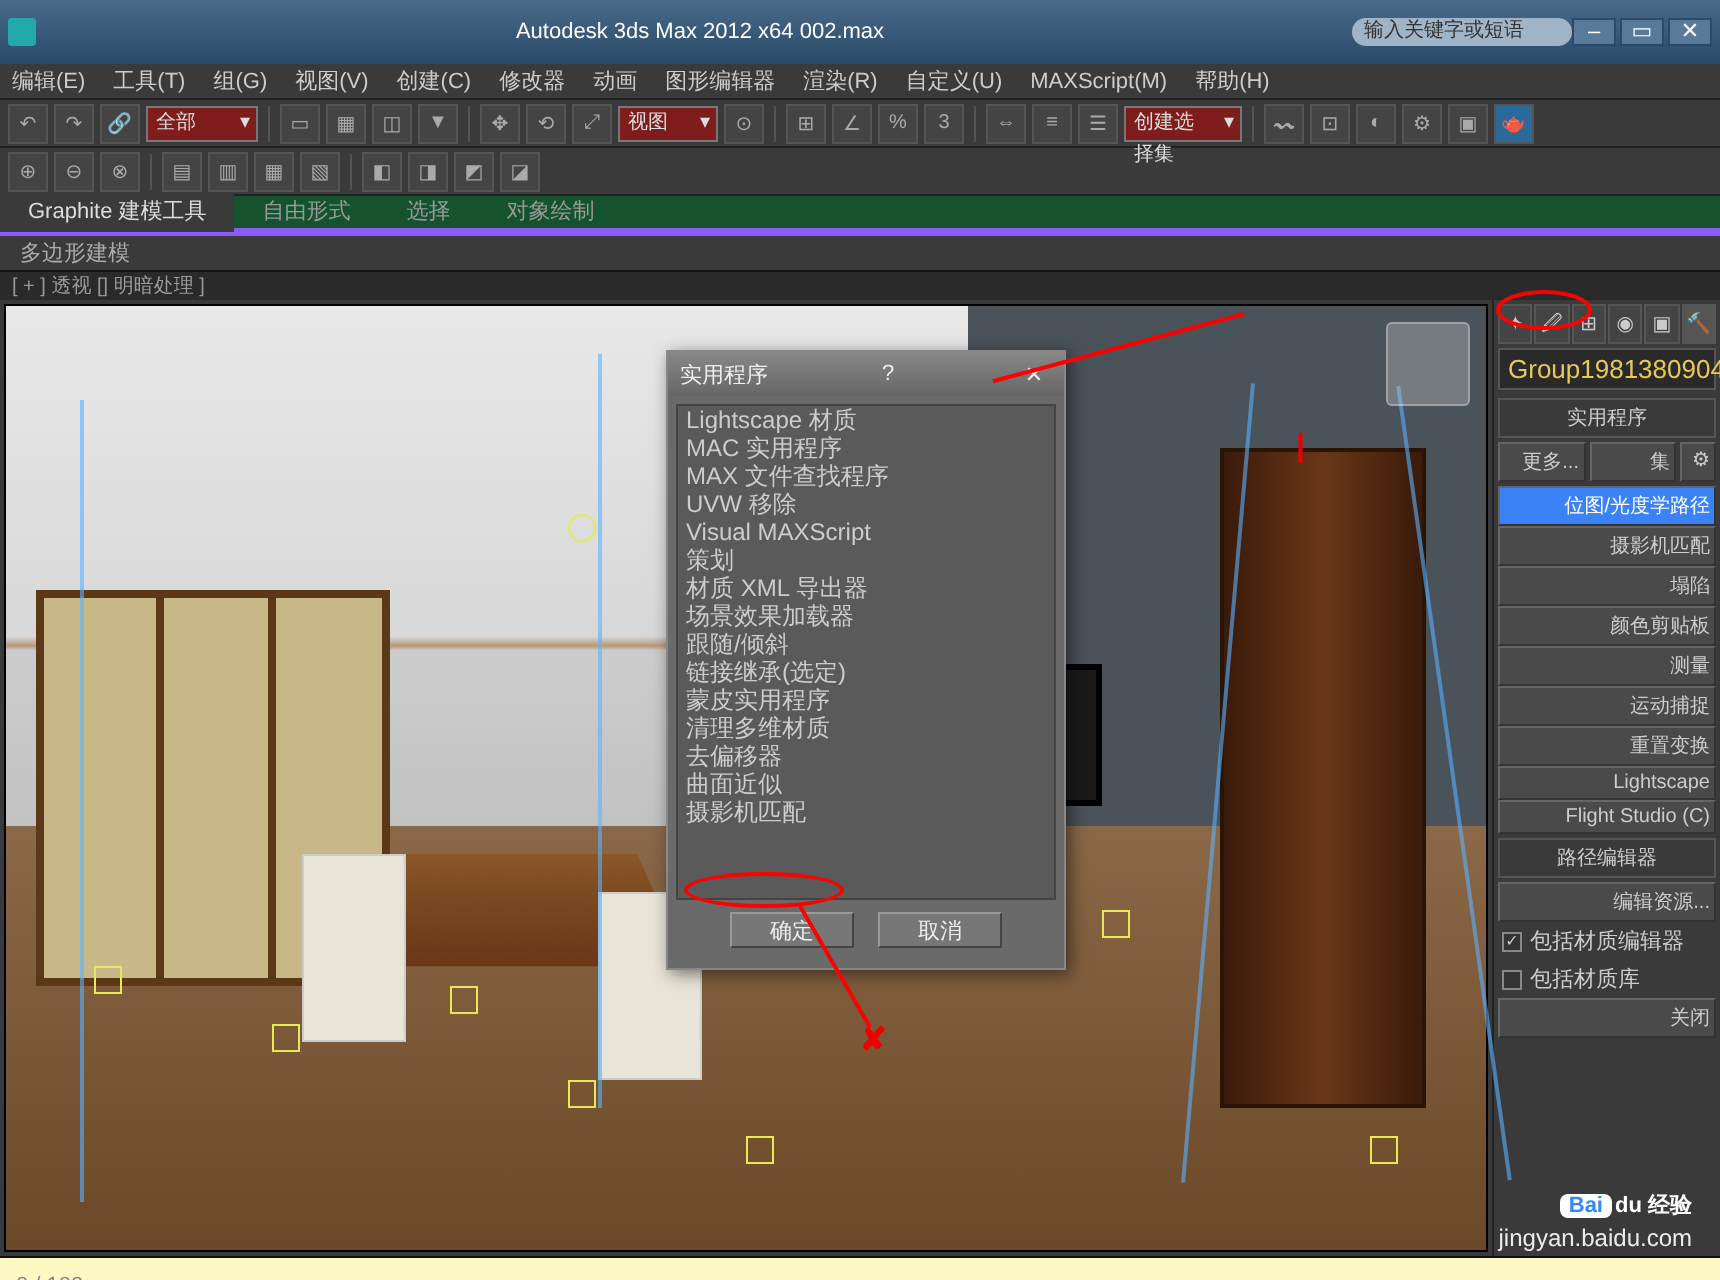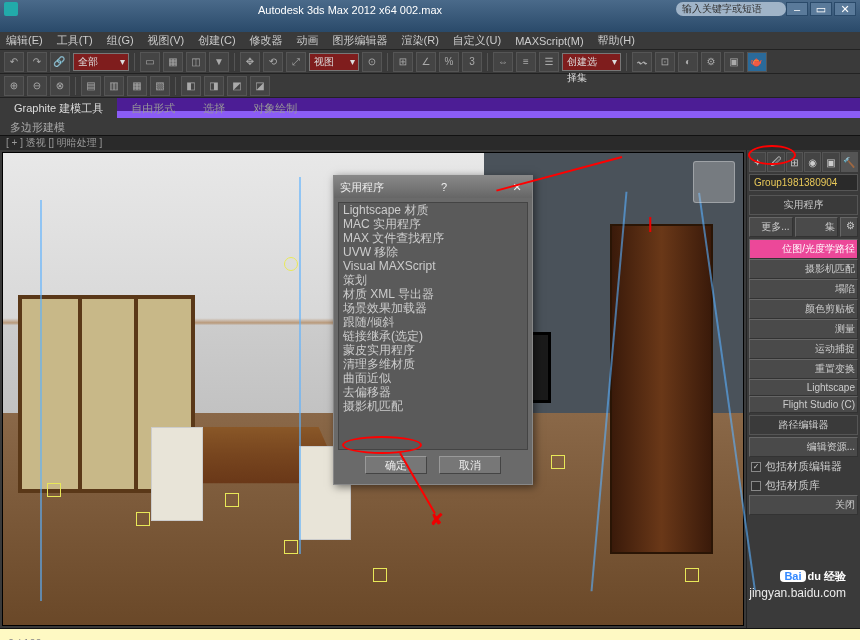--- a/index.html
+++ b/index.html
@@ -1,28 +1,28 @@
 <!DOCTYPE html>
 <html><head>
 <meta charset="utf-8">
 <style>
 *{margin:0;padding:0;box-sizing:border-box;font-family:"Microsoft YaHei",SimSun,Arial,sans-serif;font-size:11px;user-select:none}
 body{background:#3a3a3a;width:860px;height:640px;overflow:hidden;position:relative;color:#ccc}
-.titlebar{height:20px;background:linear-gradient(#4a6a8a,#2a4a6a);display:flex;align-items:flex-end;padding:16px 4px;color:#fff}
+.titlebar{height:20px;background:linear-gradient(#4a6a8a,#2a4a6a);display:flex;align-items:center;padding:16px 4px;color:#fff}
 .titlebar .spacer{flex:1;text-align:center}
 .titlebar .searchbox{background:#a0b4c8;width:110px;height:14px;border-radius:8px;padding:0 6px;color:#333;font-size:10px;line-height:14px}
 .titlebar .winbtns{display:flex;gap:2px}
 .titlebar .winbtns span{width:22px;height:14px;background:#5a7a9a;border:1px solid #2a4a6a;text-align:center;line-height:12px}
 .menubar{height:18px;background:#3a3a3a;display:flex;align-items:center;padding:0 6px;gap:14px;border-bottom:1px solid #222}
 .menubar span{color:#ccc;font-size:11px}
 .toolbar1,.toolbar2{height:24px;background:#3a3a3a;display:flex;align-items:center;padding:0 4px;gap:3px;border-bottom:1px solid #222}
 .toolbtn{width:20px;height:20px;background:#444;border:1px solid #555;display:flex;align-items:center;justify-content:center;color:#aaa;font-size:10px}
 .toolbtn.wide{width:auto;padding:0 6px}
 .toolsep{width:1px;height:18px;background:#555;margin:0 2px}
-.ribbon{height:20px;background:#4c1d95;display:flex;align-items:flex-start;border-bottom:7px solid #8b5cf6}
+.ribbon{height:20px;background:#14532d;display:flex;align-items:center;border-bottom:4px solid #8b5cf6}
 .ribbon .tab{padding:0 14px;height:20px;line-height:20px;color:#999;font-size:11px}
 .ribbon .tab.active{background:#3a3a3a;color:#ddd}
 .subrib{height:18px;background:#3a3a3a;padding:0 10px;line-height:18px;color:#aaa;border-bottom:1px solid #111}
 .vplabel{height:14px;padding:0 6px;color:#999;font-size:10px;background:#2a2a2a}
 .mainrow{display:flex;height:478px}
 .viewport{flex:1;background:#292929;position:relative;border:1px solid #000;margin:2px}
 .render{position:absolute;inset:0;background:linear-gradient(180deg,#e8e8e8 0%,#d8d8d8 35%,#b89878 36%,#ccc 36.5%,#aaa 100%)}
 .floor{position:absolute;left:0;right:0;top:55%;bottom:0;background:linear-gradient(180deg,#8a6848 0%,#6a4828 100%)}
 .wall-r{position:absolute;right:0;top:0;width:35%;height:100%;background:#4a525a}
 .door{position:absolute;right:4%;top:15%;width:14%;height:70%;background:linear-gradient(90deg,#3a1a0a,#6a3818,#3a1a0a);border:2px solid #2a1505}
@@ -42,34 +42,34 @@
 .dlg-title .x{margin-left:auto;width:18px;text-align:center}
 .dlg-body{padding:4px;background:#6a6a6a}
 .listbox{background:#5a5a5a;border:1px solid #444;height:248px;overflow:hidden}
 .listbox div{padding:1px 4px;color:#ccc;font-size:12px;line-height:12px;white-space:nowrap}
 .dlg-btns{display:flex;justify-content:center;gap:12px;padding:6px}
 .dlg-btns button{width:62px;height:18px;background:#777;border:1px solid #999;border-right-color:#444;border-bottom-color:#444;color:#eee;font-size:11px}
 .cmdpanel{width:114px;background:#3a3a3a;border-left:1px solid #222;padding:2px}
 .cp-tabs{display:flex;height:20px;gap:1px;margin-bottom:2px}
 .cp-tabs span{flex:1;background:#444;border:1px solid #555;display:flex;align-items:center;justify-content:center;font-size:10px}
 .cp-tabs span.active{background:#555}
-.cp-name{background:#2a2a2a;border:1px solid #555;padding:2px 4px;color:#e8c858;font-size:10px;margin-bottom:4px}
+.cp-name{background:#2a2a2a;border:1px solid #555;padding:2px 4px;color:#e8c858;font-size:13px;margin-bottom:4px}
 .cp-rollhead{background:#3a3a3a;border:1px solid #555;padding:2px 4px;text-align:center;color:#ccc;font-size:10px;margin:2px 0}
 .cp-row{display:flex;gap:2px;margin:2px 0}
 .cp-btn{flex:1;background:#4a4a4a;border:1px solid #666;border-right-color:#333;border-bottom-color:#333;padding:2px 2px;text-align:right;color:#ccc;font-size:10px}
-.cp-btn.blue{background:#ec4899;color:#fff}
+.cp-btn.blue{background:#3b82f6;color:#fff}
 .cp-btn.full{width:100%}
 .cp-check{display:flex;align-items:center;gap:4px;padding:2px;color:#ccc;font-size:10px}
 .cp-check .box{width:10px;height:10px;border:1px solid #888;background:#333;text-align:center;line-height:8px;font-size:8px}
 .timeline{height:28px;background:#fef9c3;border-top:1px solid #111;display:flex;align-items:center;padding:12px 8px;color:#888;font-size:9px}
 .statusbar{height:22px;background:#3a3a3a;border-top:1px solid #555;display:flex;align-items:center;padding:0 6px;gap:6px;font-size:10px;color:#aaa}
 .statusbar .fld{background:#2a2a2a;border:1px solid #555;padding:1px 4px;min-width:50px}
 .annot{position:absolute;border:2px solid #f00;border-radius:50%;pointer-events:none}
 .annot-line{position:absolute;background:#f00;height:2px;transform-origin:left center;pointer-events:none}
-.watermark{position:absolute;right:14px;bottom:40px;color:#fff;text-align:right;font-family:Arial}
+.watermark{position:absolute;right:14px;bottom:14px;color:#fff;text-align:right;font-family:Arial}
 .watermark .big{font-size:22px;font-weight:bold}
 .watermark .bai{background:#fff;color:#3388ff;padding:0 4px;border-radius:4px;margin-right:2px}
 .watermark .small{font-size:12px;opacity:0.9}
 .vcube{position:absolute;right:8px;top:8px;width:42px;height:42px;background:rgba(200,200,200,0.35);border:1px solid rgba(255,255,255,0.3);border-radius:3px}
 .dropdown{background:#7f1d1d;border:1px solid #777;height:18px;padding:0 14px 0 4px;color:#ddd;font-size:10px;line-height:16px;position:relative}
 .dropdown::after{content:"▾";position:absolute;right:3px;top:0}
 .redmark{position:absolute;color:#e00;font-size:16px;font-weight:bold;pointer-events:none}
 </style>
 </head>
 <body>
@@ -261,22 +261,22 @@
         <div>MAX 文件查找程序</div>
         <div>UVW 移除</div>
         <div>Visual MAXScript</div>
         <div>策划</div>
         <div>材质 XML 导出器</div>
         <div>场景效果加载器</div>
         <div>跟随/倾斜</div>
         <div>链接继承(选定)</div>
         <div>蒙皮实用程序</div>
         <div>清理多维材质</div>
+        <div>去偏移器</div>
         <div>曲面近似</div>
-        <div>去偏移器</div>
         <div>摄影机匹配</div>
       </div>
     <div class="dlg-btns">
       <button>确定</button>
       <button>取消</button>
     </div>
   </div>
 </div>
 
 <div class="annot" style="right:64px;top:145px;width:48px;height:20px"></div>

